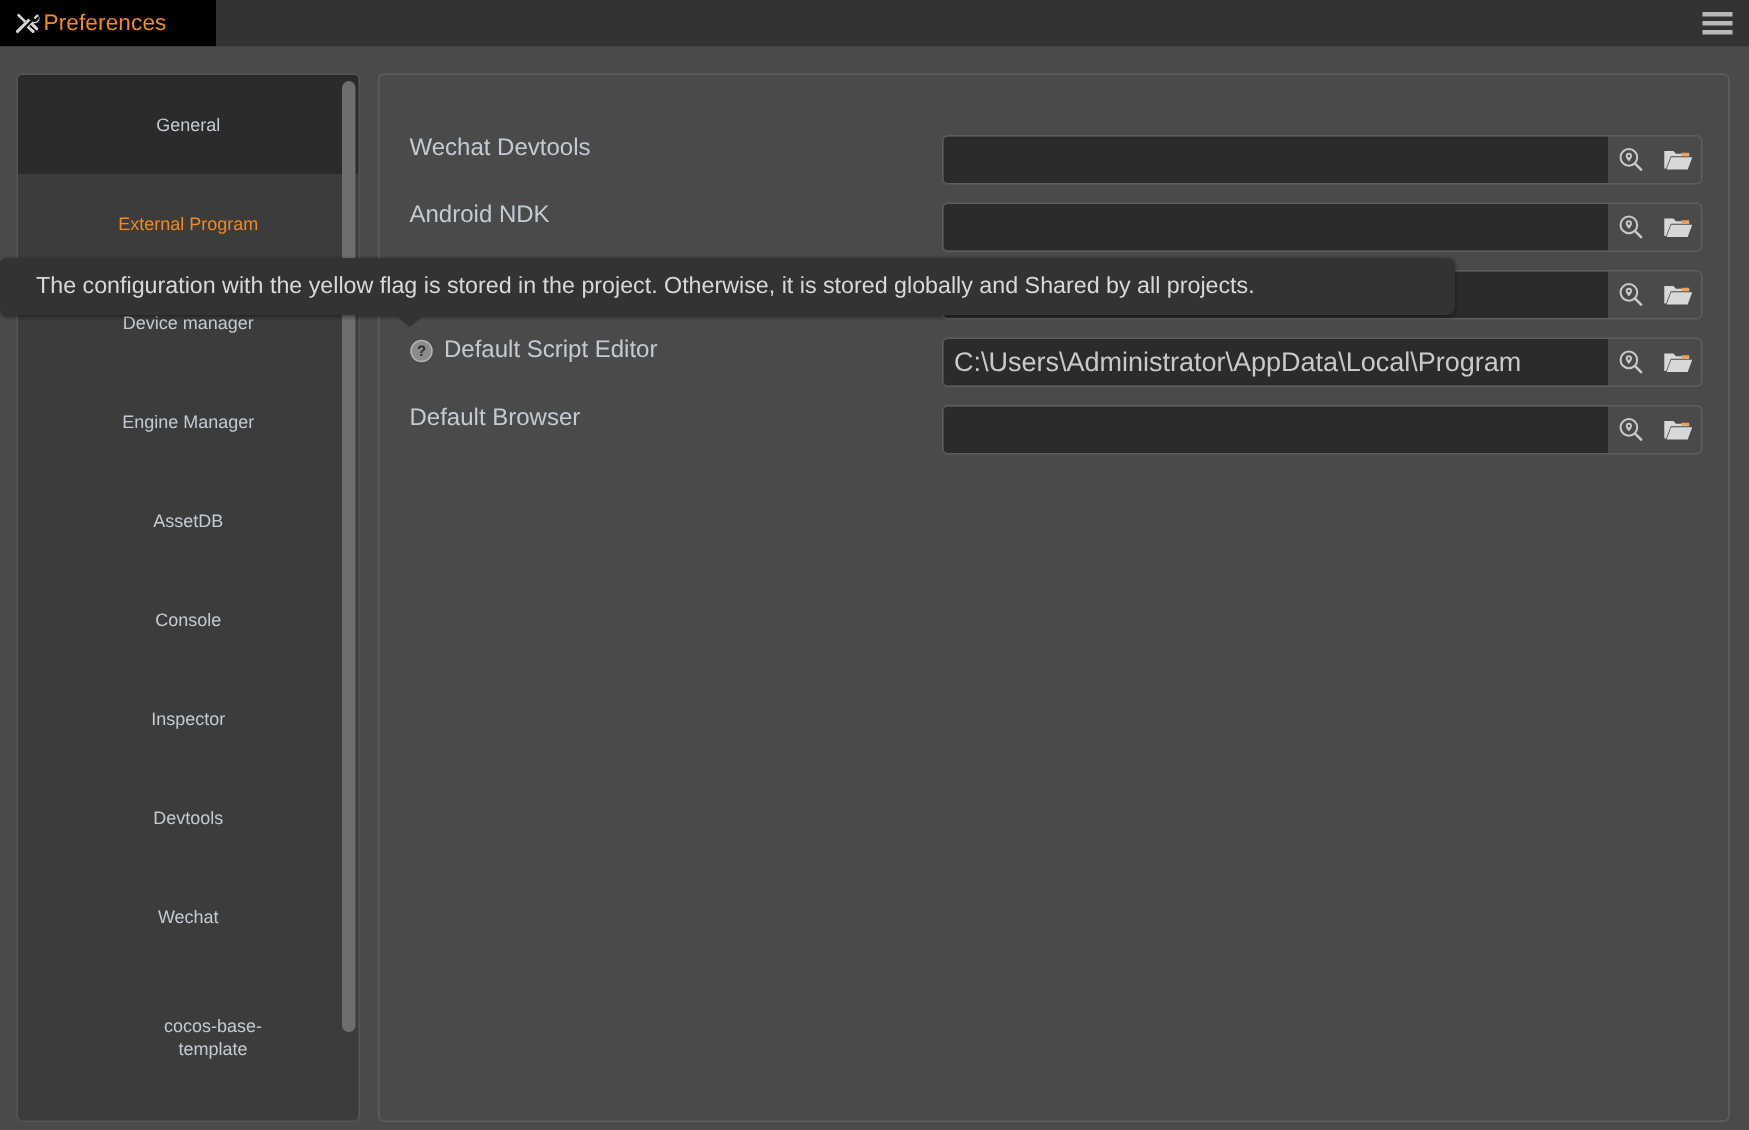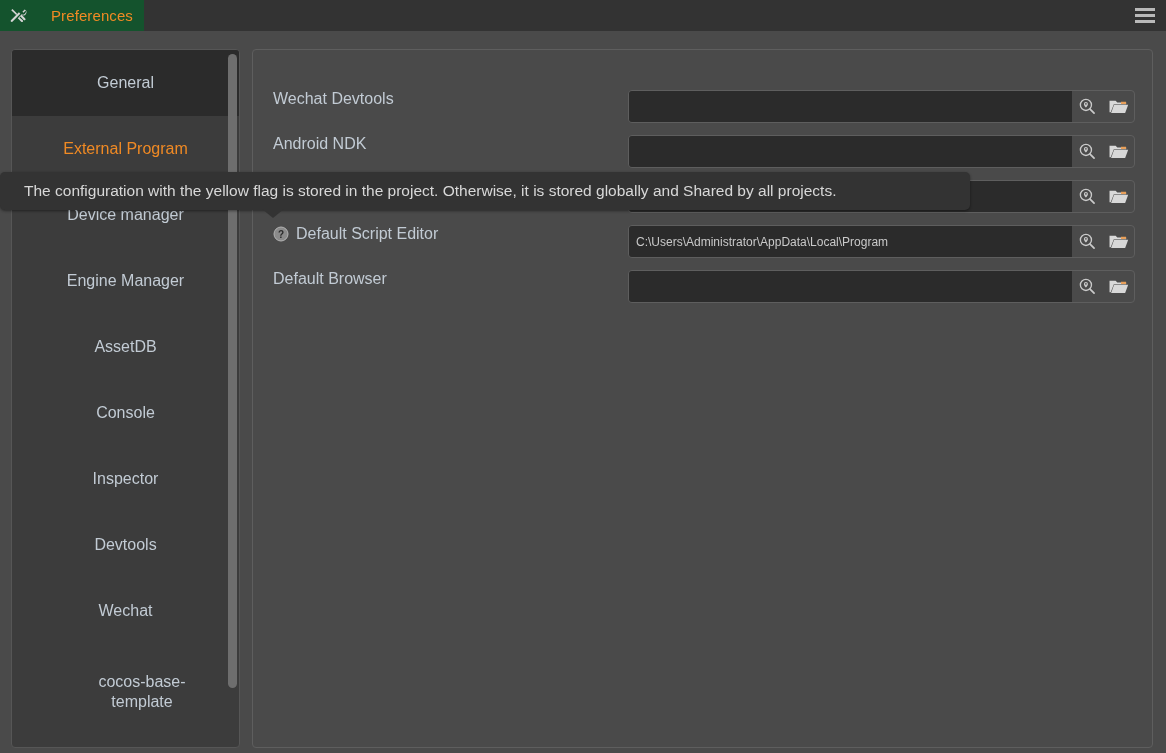--- a/index.html
+++ b/index.html
@@ -11,22 +11,22 @@
   }
   body { position: relative; }
 
   
   .titlebar {
     position: absolute; left: 0; top: 0; width: 1166px; height: 31px;
     background: #333333;
   }
   .tab {
     position: absolute; left: 0; top: 0; width: 144px; height: 31px;
-    background: #14532d;
-    display: flex; align-items: center; gap: 24px;
+    background: #000000;
+    display: flex; align-items: center; gap: 2px;
     padding-left: 9px;
   }
   .tab-icon { width: 18px; height: 18px; display: block; flex: 0 0 auto; }
   .tab-label {
     color: #f08a24; font-size: 15px; line-height: 15px;
     white-space: nowrap; letter-spacing: .1px;
   }
   .hamburger {
     position: absolute; right: 11px; top: 8px;
     width: 20px; height: 15px;
@@ -47,21 +47,21 @@
     border-radius: 4px;
     overflow: hidden;
   }
   .sidebar-list {
     position: absolute; left: 0; top: 0; right: 0; bottom: 0;
     padding-top: 0;
   }
   .nav-item {
     height: 66px;
     display: flex; align-items: center; justify-content: center;
-    color: #c2cbd4; font-size: 16px;
+    color: #c2cbd4; font-size: 12px;
     text-align: center; padding: 0 14px;
     line-height: 1.25;
   }
   .nav-item.is-hover { background: #2b2b2b; }
   .nav-item.is-active { color: #f08a24; align-items: center; }
   .nav-item.two-line { height: 96px; padding-left: 47px; }
   .nav-item.two-line .nav-label { white-space: pre-line; }
 
   .sb-track {
     position: absolute; right: 2px; top: 2px; width: 9px; bottom: 2px;
@@ -104,21 +104,21 @@
     display: flex; align-items: center;
     background: #4a4a4a;
     border: 1px solid #5e5e5e;
     border-radius: 4px;
     overflow: hidden;
   }
   .field-input {
     flex: 1 1 auto; height: 31px;
     background: #2b2b2b;
     border: none; outline: none;
-    color: #c9c9c9; font-size: 12px;
+    color: #c9c9c9; font-size: 18px;
     font-family: "Liberation Sans", sans-serif;
     padding: 0 7px;
     min-width: 0;
   }
   .icon-btn {
     width: 31px; height: 31px; flex: 0 0 31px;
     display: flex; align-items: center; justify-content: center;
     background: transparent; border: none; cursor: pointer;
   }
   .icon-btn svg { display: block; }

